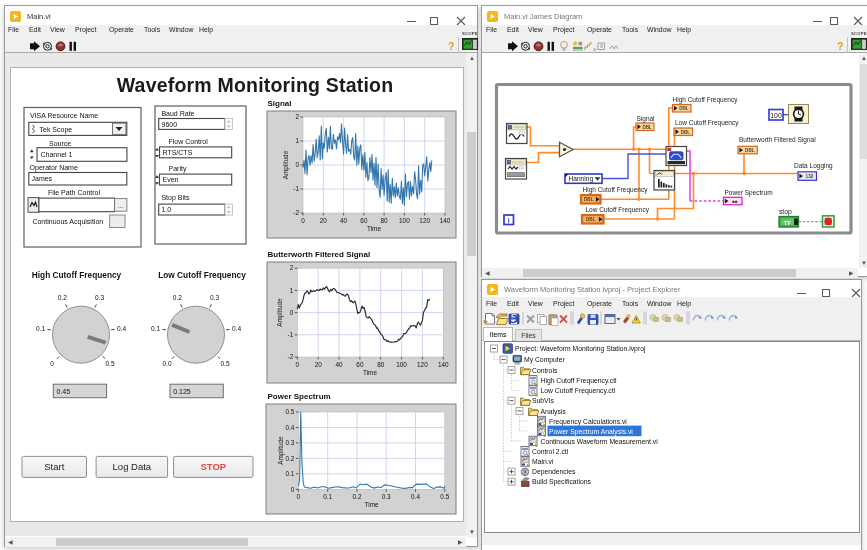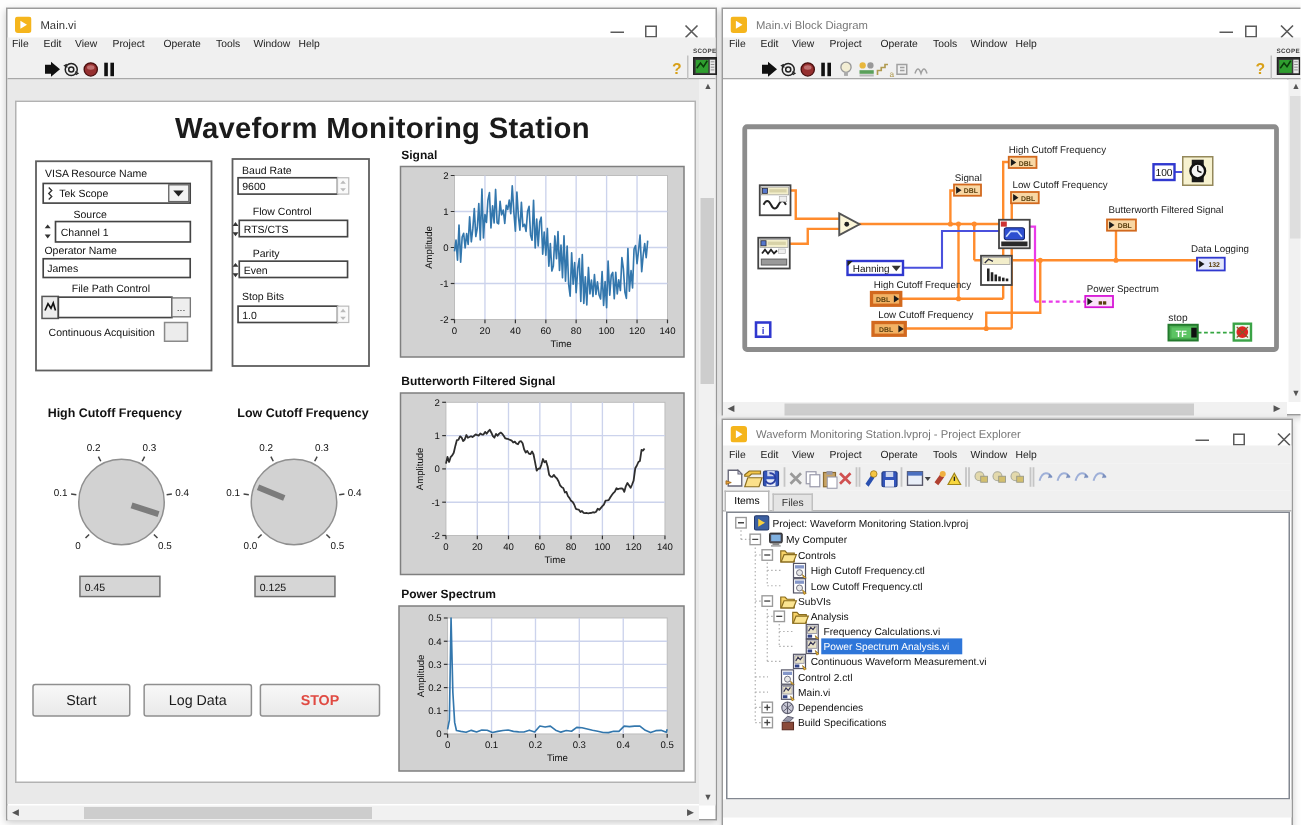--- a/index.html
+++ b/index.html
@@ -274,21 +274,21 @@
     <text x="444.8" y="498.8" text-anchor="middle" font-size="6.4" fill="#111">0.5</text>
     <text x="283" y="450.6" font-size="6.4" fill="#111" text-anchor="middle" transform="rotate(-90 283 450.6)">Amplitude</text>
     <text x="371.6" y="507" font-size="6.4" fill="#111" text-anchor="middle">Time</text>
     <polyline points="298.4,486.2 299.6,480.0 300.7,412.0 301.9,461.5 303.1,481.6 304.3,487.0 307.2,487.6 310.7,488.2 314.2,486.9 317.7,488.0 321.2,486.7 324.8,486.8 328.3,488.3 331.8,487.6 335.3,487.0 338.8,486.7 342.3,487.6 345.8,487.9 349.3,488.0 352.9,486.8 356.4,488.0 359.9,484.0 363.4,484.7 366.9,484.1 370.4,486.8 373.9,488.1 377.5,487.0 381.0,487.5 384.5,484.9 388.0,485.2 391.5,486.0 395.0,486.8 398.5,487.5 402.1,488.3 405.6,488.4 409.1,487.5 412.6,487.6 416.1,484.1 419.6,484.4 423.1,484.1 426.6,484.1 430.2,486.9 433.7,488.4 437.2,487.1 440.7,486.9 444.2,488.2 444.8,486.2" fill="none" stroke="#3377ad" stroke-width="1.1" stroke-linejoin="round"></polyline>
   </svg>
 <div class="win" style="left:481px;top:5px;width:389px;height:272px">
     <svg style="position:absolute;left:5px;top:5px" width="11" height="11" viewBox="0 0 11 11">
       <rect x="0" y="0" width="11" height="11" rx="2" fill="#f5b51c"></rect>
       <path d="M3.6 2.9 l4.4 2.6 l-4.4 2.6 z" fill="#fff"></path>
     </svg>
-    <div class="ttl" style="left:22px;color:#777">Main.vi Block Diagram</div>
+    <div class="ttl" style="left:22px;color:#777">Main.vi James Diagram</div>
     <div style="position:absolute;left:331px;top:15px;width:9px;height:1.2px;background:#5a5a5a"></div>
     <div style="position:absolute;left:348px;top:11px;width:8px;height:8px;border:1.1px solid #5a5a5a"></div>
     <svg style="position:absolute;left:371px;top:10px" width="10" height="10" viewBox="0 0 10 10">
       <path d="M1 1 L9 9 M9 1 L1 9" stroke="#5a5a5a" stroke-width="1.1"></path>
     </svg>
     <div class="mb">
       <span style="position:absolute;left:4px;top:0.5px">File</span>
       <span style="position:absolute;left:25px;top:0.5px">Edit</span>
       <span style="position:absolute;left:46px;top:0.5px">View</span>
       <span style="position:absolute;left:71px;top:0.5px">Project</span>

